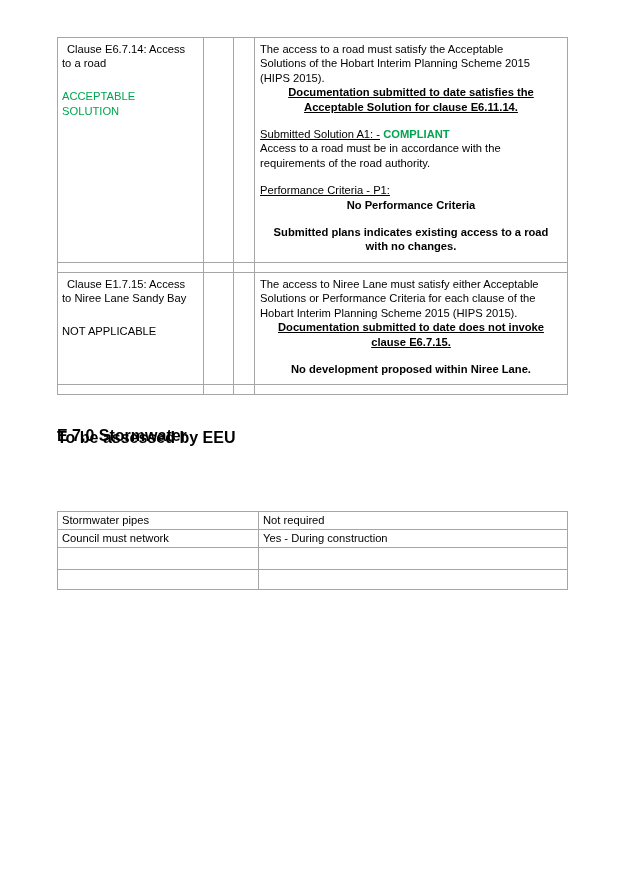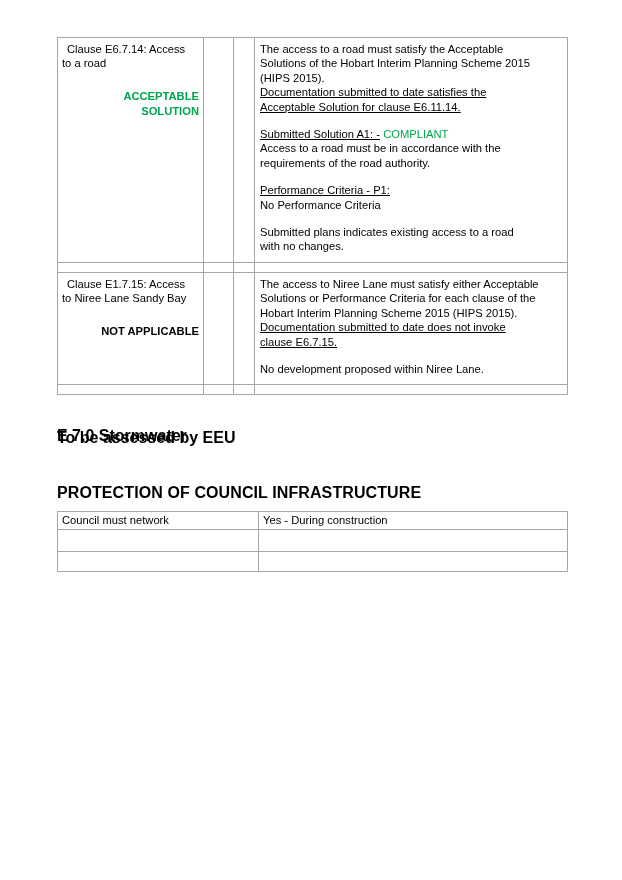--- a/index.html
+++ b/index.html
@@ -43,33 +43,33 @@
   .col-narrow-b { width: 21px; }
   .col-body     { width: 313px; }
 
   .cell-pad { padding: 4px 4px 6px 4px; }
   .cell-pad-body { padding: 4px 5px 8px 5px; }
 
   .clause-title {
     text-indent: 5px;
   }
   .status-tag {
-    text-align: right;
-    font-weight: bold;
+    text-align: left;
+    font-weight: normal;
     margin-top: 18px;
     line-height: 15px;
   }
   .status-green { color: #00a550; }
   .status-black { color: #000000; }
 
   .spacer-row td { height: 9px; }
 
   .p      { margin: 0; }
   .gap    { height: 13px; }
-  .b      { font-weight: normal; }
+  .b      { font-weight: bold; text-align: center; }
   .u      { text-decoration: underline; }
   .green  { color: #00a550; }
 
   
   .heading {
     position: absolute;
     left: 57px;
     font-weight: bold;
     font-size: 16px;
     white-space: nowrap;
@@ -194,29 +194,32 @@
         <td></td>
         <td></td>
         <td></td>
       </tr>
 
     </tbody>
   </table>
 
   <div class="heading" id="h-stormwater">E 7.0 Stormwater</div>
   <div class="heading" id="h-assessed">To be assessed by EEU</div>
-  <div class="heading" id="h-protection">PROTECTION OF COUNCIL INFRASTRUCTURE</div>
 
   <table class="infra-table">
     <colgroup>
       <col class="infra-col-1">
         <col class="infra-col-2">
     </colgroup>
     <tbody>
       <tr>
+        <td>Stormwater pipes</td>
+        <td>Not required</td>
+      </tr>
+      <tr>
         <td>Council must network</td>
         <td>Yes - During construction</td>
       </tr>
       <tr class="infra-empty-tall">
         <td></td>
         <td></td>
       </tr>
       <tr class="infra-empty">
         <td></td>
         <td></td>

